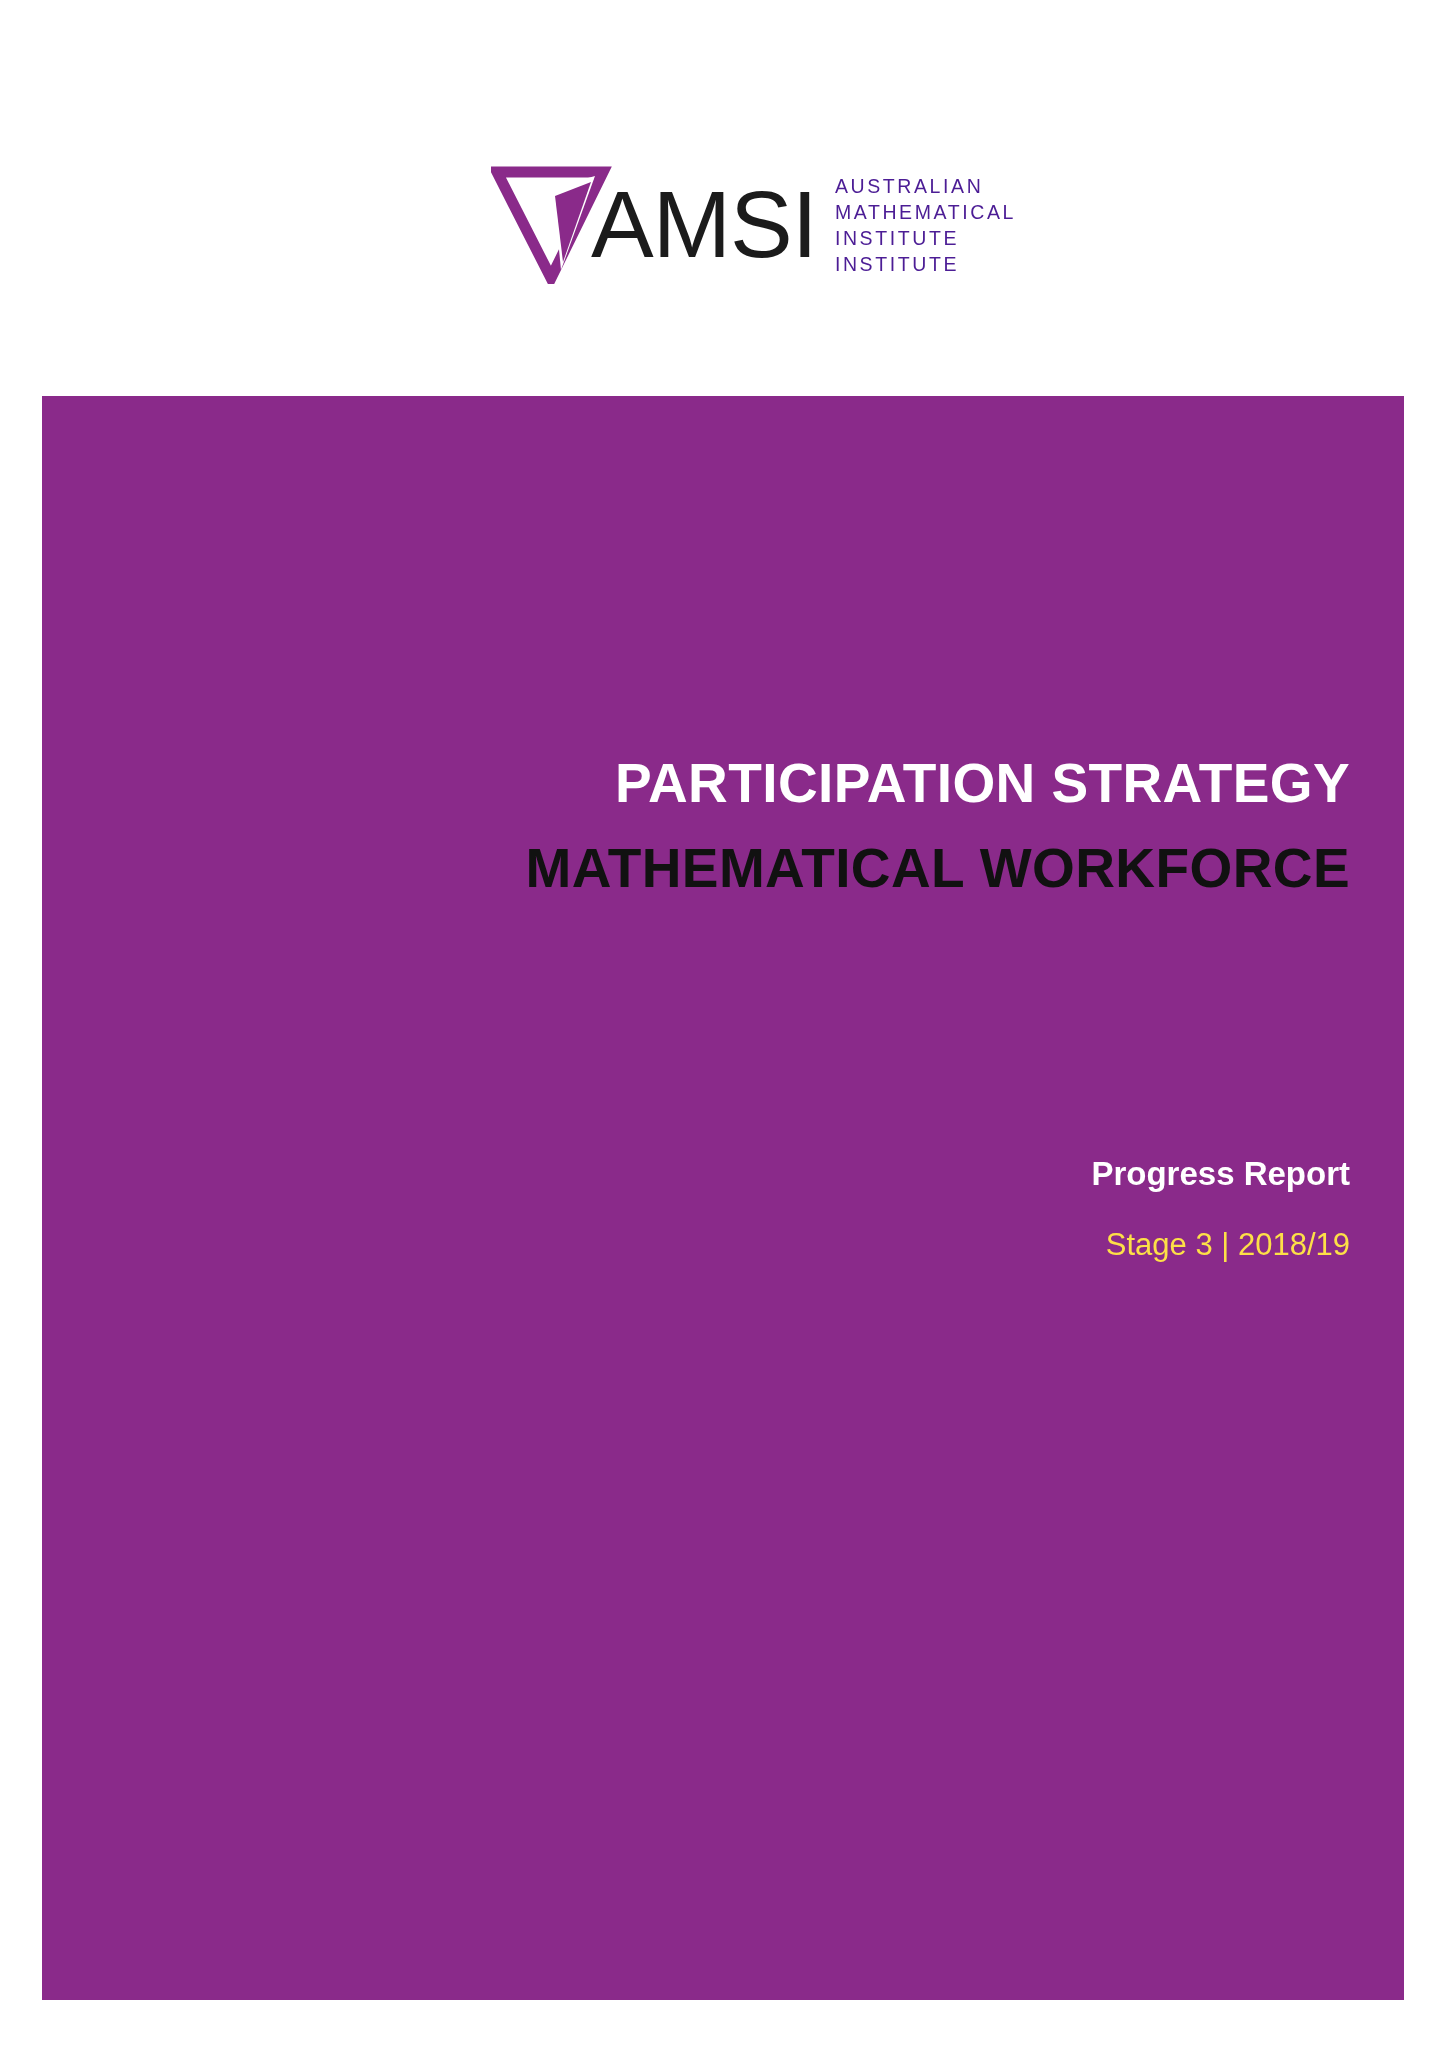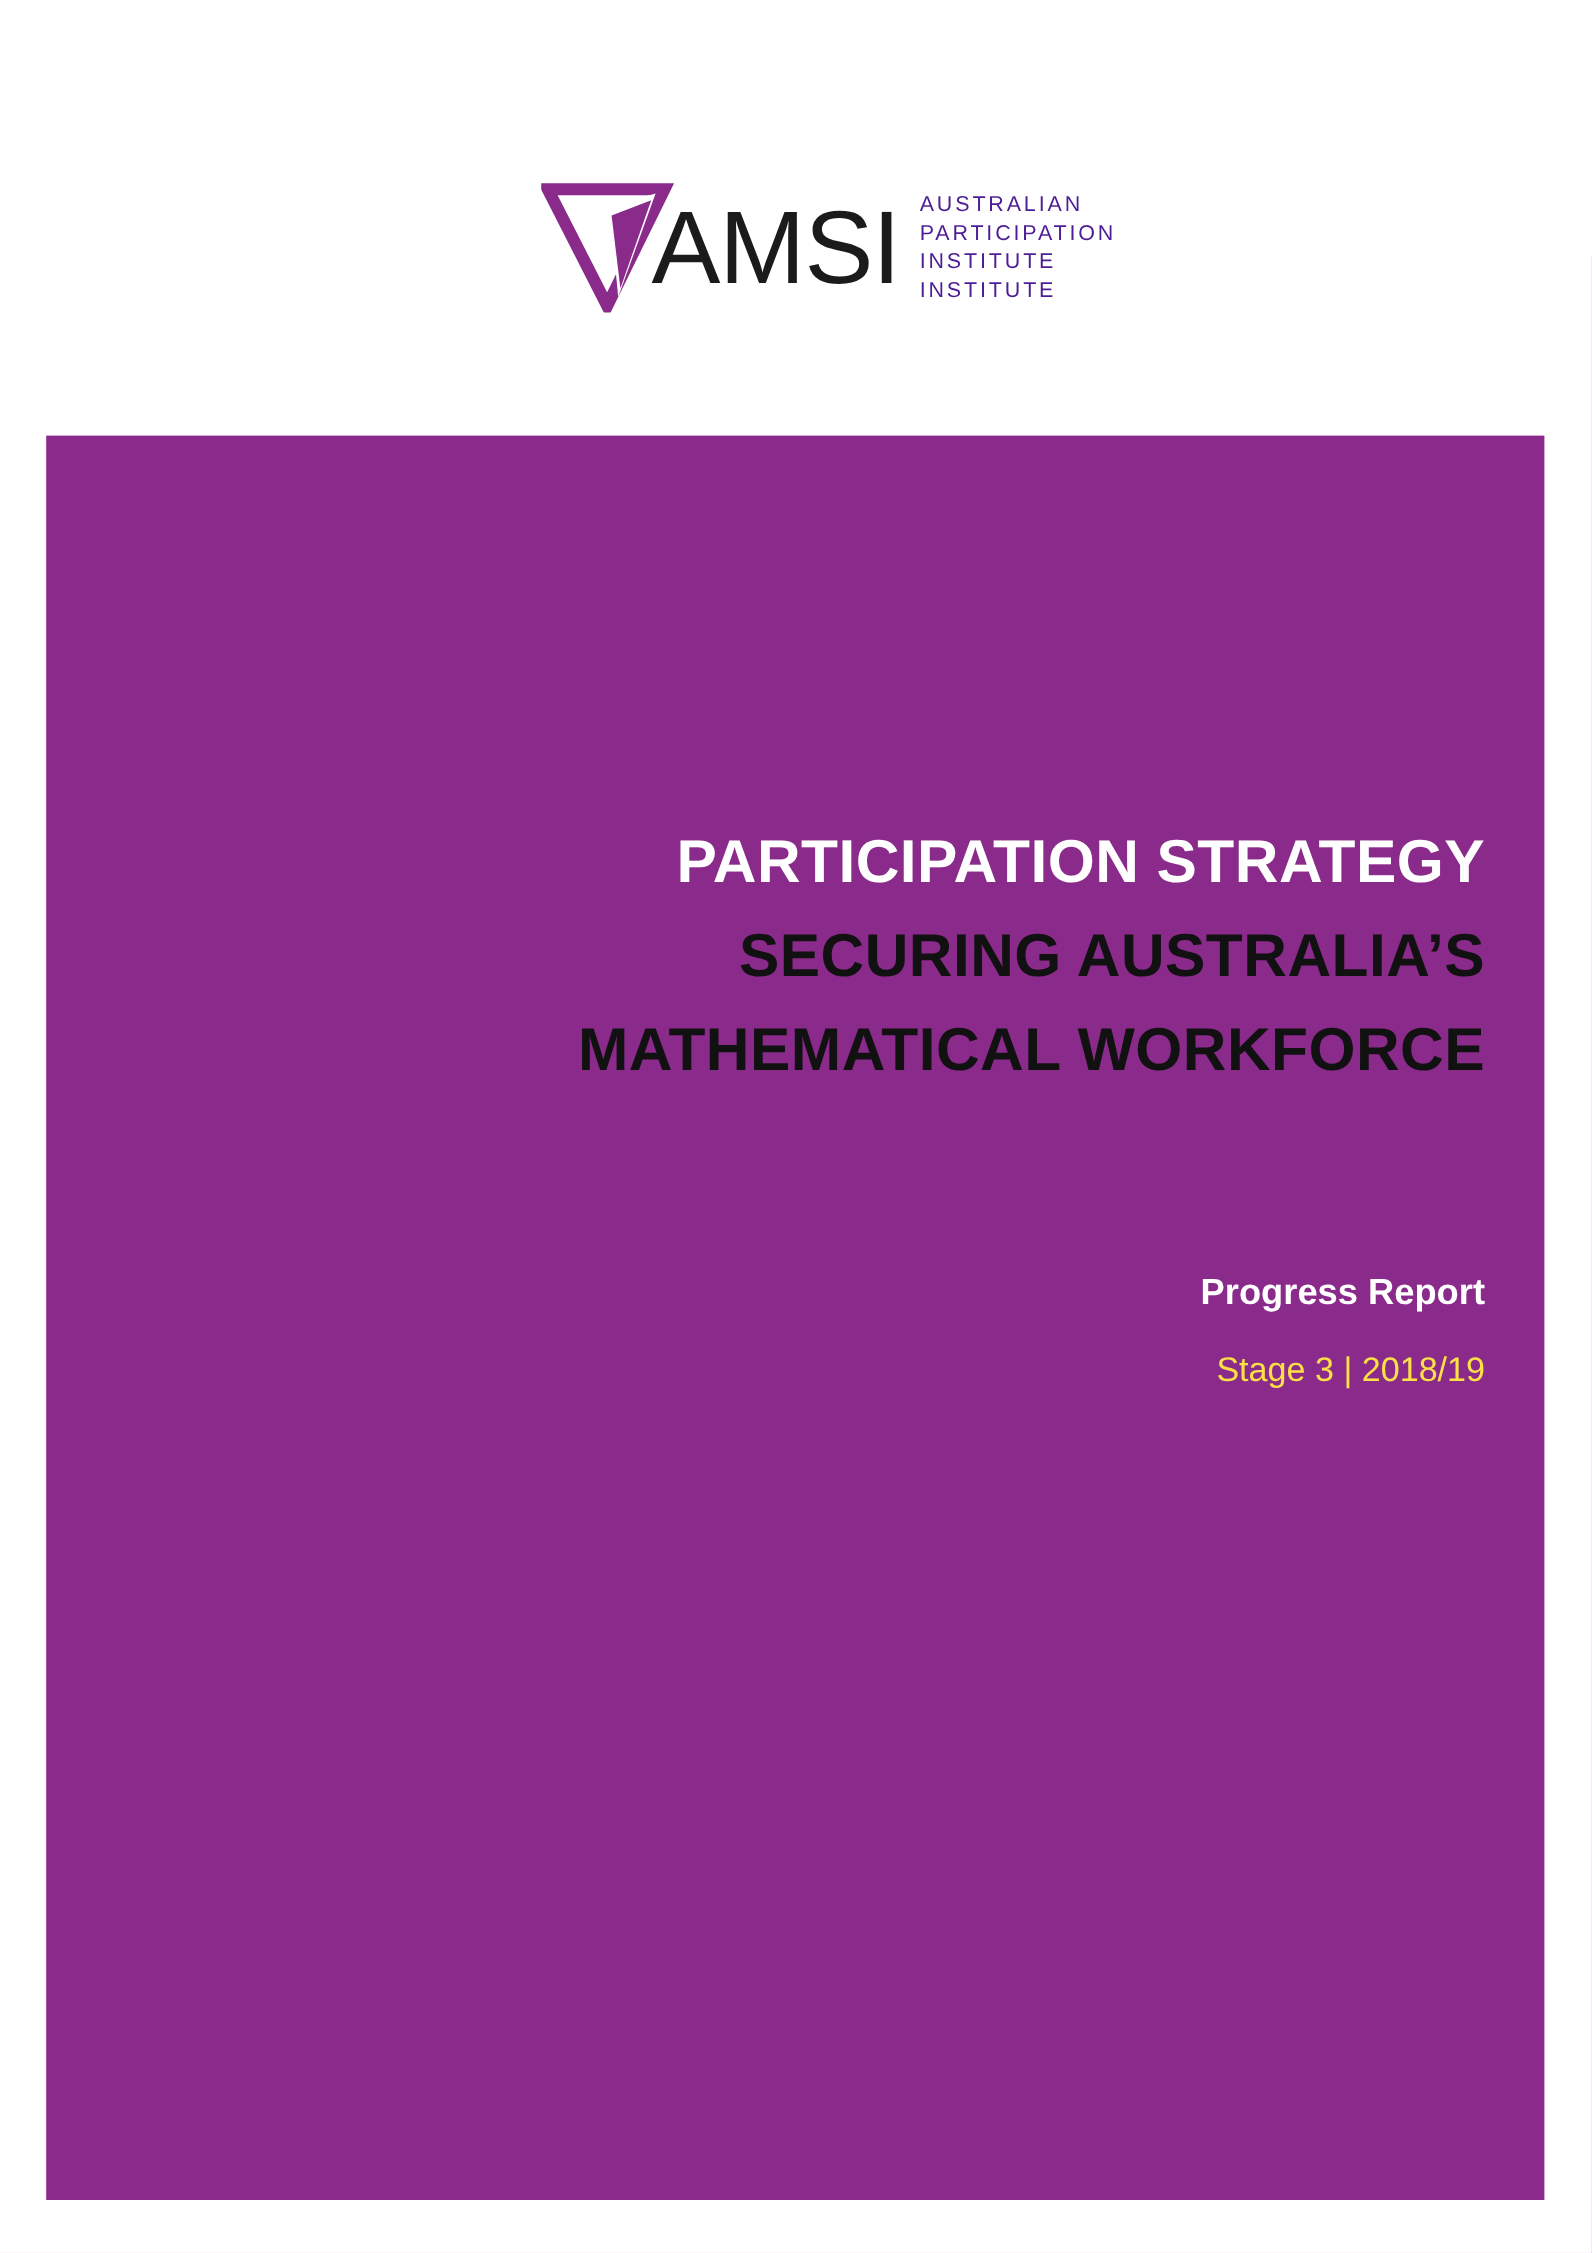--- a/index.html
+++ b/index.html
@@ -118,32 +118,31 @@
       <svg width="130" height="118" viewBox="0 0 130 118" xmlns="http://www.w3.org/2000/svg">
         <path d="M6 6 L112 6 L60 112 Z" fill="none" stroke="#8a2a8a" stroke-width="11"></path>
         <path d="M62 22 L104 10 L70 104 Z" fill="#ffffff"></path>
         <path d="M64 30 L100 16 L72 96 Z" fill="#8a2a8a"></path>
         <path d="M10 10 L56 10 L33 56 Z" fill="#8a2a8a" opacity="0"></path>
       </svg>
     </div>
     <div class="logo-wordmark">AMSI</div>
     <div class="logo-sub">
       <div>AUSTRALIAN</div>
-      <div>PARTICIPATION</div>
+      <div>MATHEMATICAL</div>
       <div>INSTITUTE</div>
       <div>INSTITUTE</div>
     </div>
   </div>
 </div>
 
 <div class="panel">
 
   <div class="title-block">
     <div class="title-line-1">PARTICIPATION STRATEGY</div>
-    <div class="title-line-2">SECURING AUSTRALIA’S</div>
     <div class="title-line-3">MATHEMATICAL WORKFORCE</div>
   </div>
 
   <div class="subtitle-block">
     <div class="progress-label">Progress Report</div>
     <div class="stage-label">Stage 3 | 2018/19</div>
   </div>
 
 </div>
 

